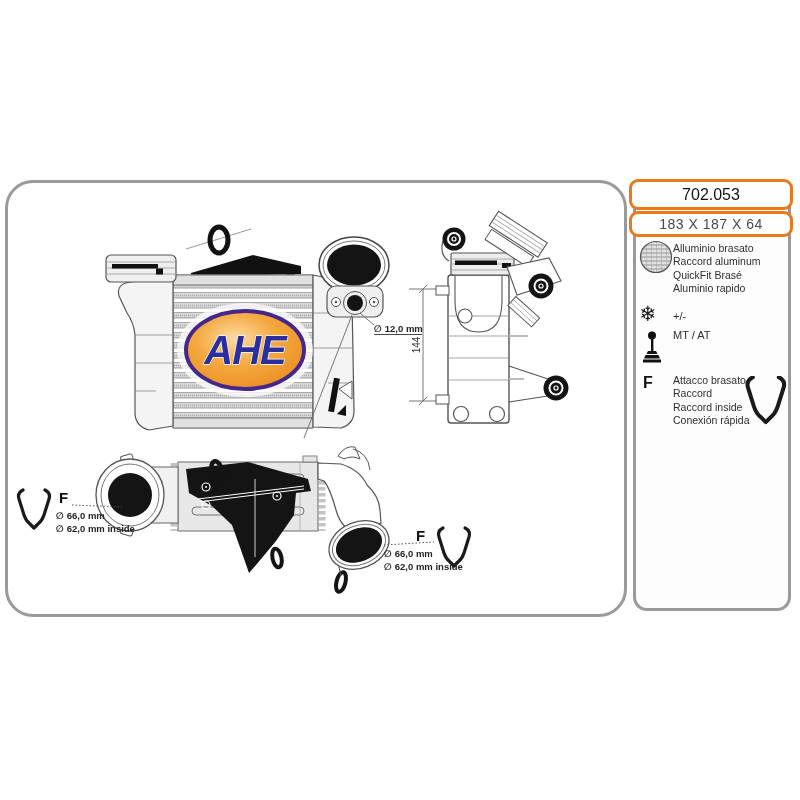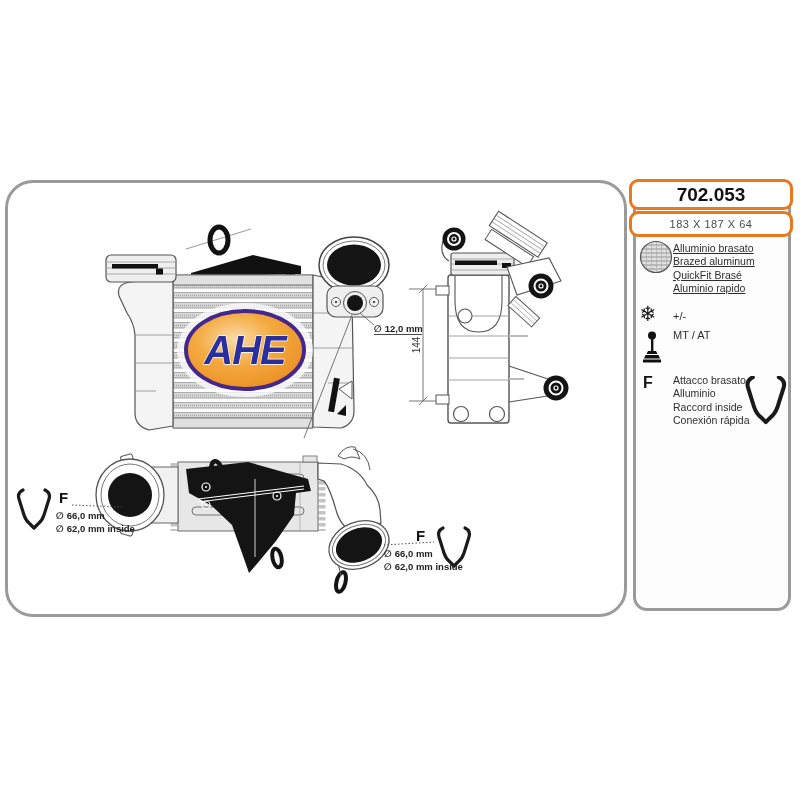--- a/index.html
+++ b/index.html
@@ -9,23 +9,23 @@
   .main-box{position:absolute;left:5px;top:180px;width:616px;height:431px;
             border:3px solid #9a9a9a;border-radius:28px;background:#fff;}
   .main-box svg{position:absolute;left:0;top:0;}
   
   .side-panel{position:absolute;left:633px;top:183px;width:152px;height:422px;
               border:3px solid #9a9a9a;border-radius:14px;background:#fdfdfd;}
   .orange-box{position:absolute;left:629px;width:158px;background:#fff;
               border:3px solid #E8791D;border-radius:9px;display:flex;
               align-items:center;justify-content:center;z-index:4;}
   .orange-box.num{top:179px;height:25px;}
-  .orange-box.num span{font-size:19px;font-weight:700;color:#111;}
+  .orange-box.num span{font-size:16px;font-weight:400;color:#111;}
   .orange-box.size{top:211px;height:20px;}
-  .orange-box.size span{font-size:11px;color:#4a4a4a;letter-spacing:.5px;}
+  .orange-box.size span{font-size:14px;color:#4a4a4a;letter-spacing:.5px;}
   
   .sp-row{position:absolute;}
   .sp-text{font-size:10.5px;line-height:13.4px;color:#2e2e2e;white-space:nowrap;}
   .sp-label{font-size:11px;color:#2e2e2e;}
   .f-big{font-size:16px;font-weight:700;color:#111;}
   .snow{font-size:21px;color:#1a1a1a;font-family:"DejaVu Sans",sans-serif;line-height:22px;}
   
   .dim{font:600 9.5px "Liberation Sans","DejaVu Sans",sans-serif;fill:#222;}
   .dim144{font:400 10px "Liberation Sans","DejaVu Sans",sans-serif;fill:#333;text-anchor:middle;}
   .flabel{font:700 15px "Liberation Sans","DejaVu Sans",sans-serif;fill:#111;}
@@ -240,23 +240,23 @@
           <pattern id="hatch" width="5" height="4" patternUnits="userSpaceOnUse">
             <rect width="5" height="4" fill="#fdfdfd"></rect>
             <line x1="0" y1="1" x2="5" y2="1" stroke="#555" stroke-width="0.8"></line>
             <line x1="0" y1="3" x2="5" y2="3" stroke="#999" stroke-width="0.6"></line>
             <line x1="2.5" y1="0" x2="2.5" y2="4" stroke="#aaa" stroke-width="0.6"></line>
           </pattern>
         </defs>
         <circle cx="17" cy="17" r="15.5" fill="url(#hatch)" stroke="#555" stroke-width="1.2"></circle>
       </svg>
     </div>
-    <div class="sp-row sp-text" style="left:37px;top:56px;text-decoration:underline;">
+    <div class="sp-row sp-text" style="left:37px;top:56px;">
       <div>Alluminio brasato</div>
-      <div>Brazed aluminum</div>
+      <div>Raccord aluminum</div>
       <div>QuickFit Brasé</div>
       <div>Aluminio rapido</div>
     </div>
 
     <div class="sp-row snow" style="left:3px;top:117px;">❄</div>
     <div class="sp-row sp-label" style="left:37px;top:124px;">+/-</div>
 
     <div class="sp-row" style="left:6px;top:145px;">
       <svg width="20" height="32" viewBox="0 0 20 32">
         <circle cx="10" cy="4.5" r="4" fill="#111"></circle>
@@ -264,21 +264,21 @@
         <polygon points="6,20 14,20 15.5,23 4.5,23" fill="#111"></polygon>
         <polygon points="3.5,24 16.5,24 18,27.5 2,27.5" fill="#111"></polygon>
         <rect x="1" y="28.5" width="18" height="3" fill="#111"></rect>
       </svg>
     </div>
     <div class="sp-row sp-label" style="left:37px;top:143px;">MT / AT</div>
 
     <div class="sp-row f-big" style="left:7px;top:188px;">F</div>
     <div class="sp-row sp-text" style="left:37px;top:188px;">
       <div>Attacco brasato</div>
-      <div>Alluminio</div>
+      <div>Raccord</div>
       <div>Raccord inside</div>
       <div>Conexión rápida</div>
     </div>
     <div class="sp-row" style="left:108px;top:190px;">
       <svg width="46" height="52" viewBox="0 0 38 44">
         <path d="M7,1 Q1,4 3,10 L8,26 Q10,32 14,35 L18,39 L22,35 Q26,32 28,26 L33,10 Q35,4 29,1" fill="none" stroke="#1a1a1a" stroke-width="3.4" stroke-linecap="round" stroke-linejoin="round"></path>
       </svg>
     </div>
   </div>
 

